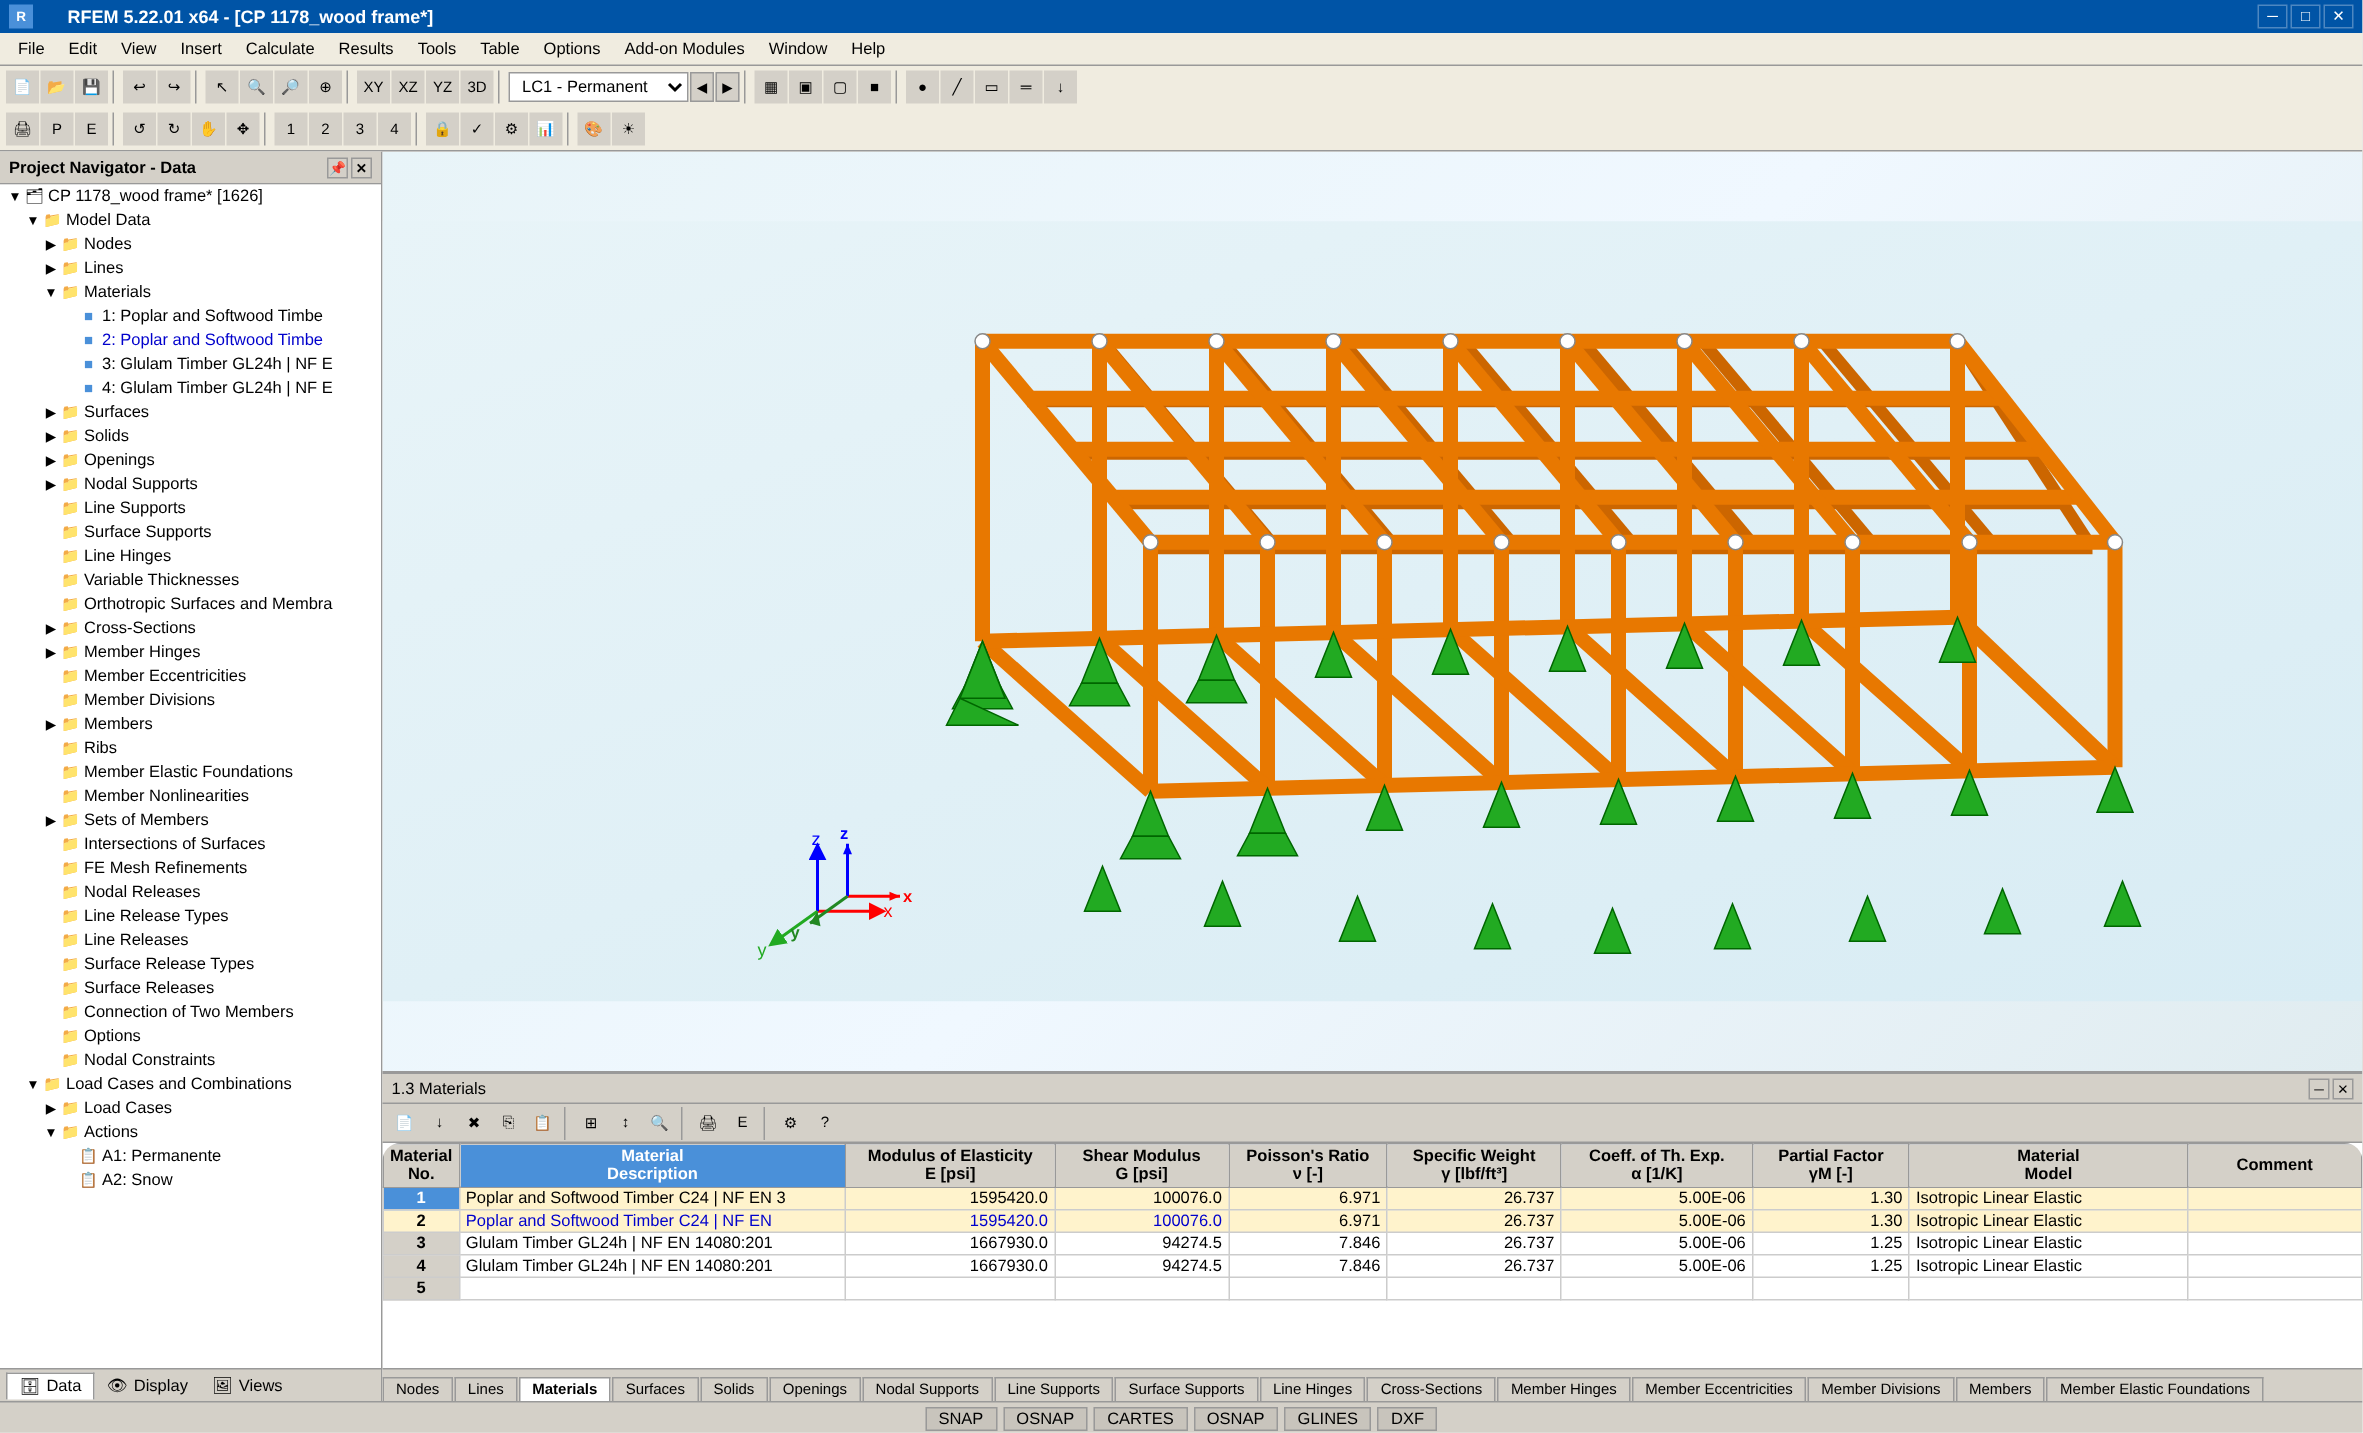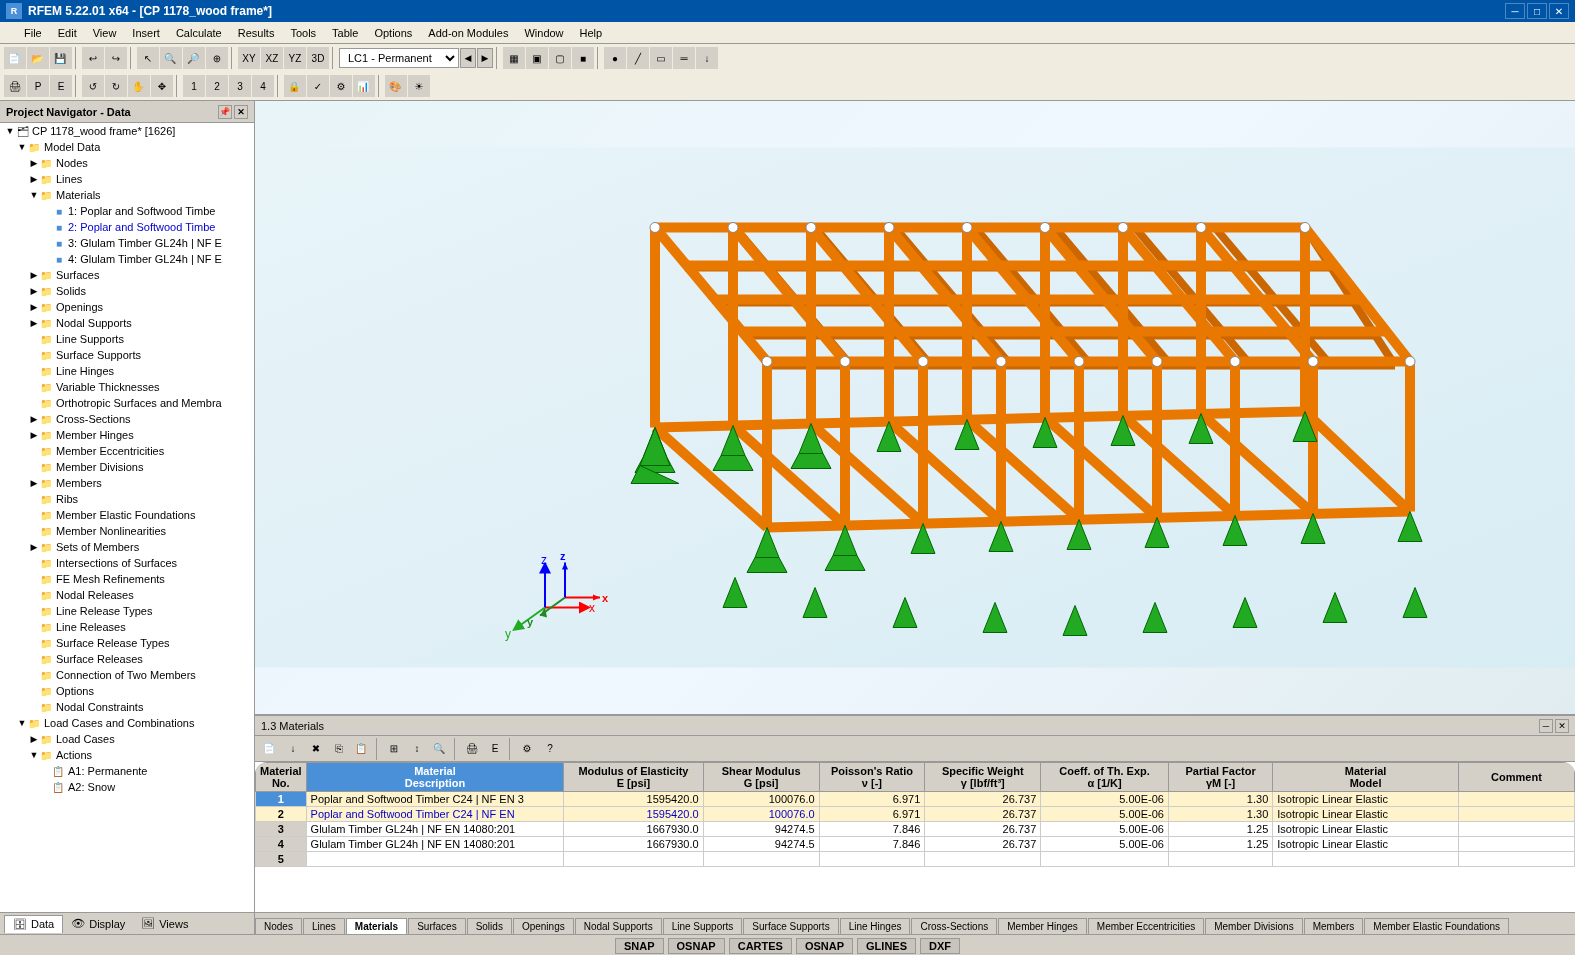--- a/index.html
+++ b/index.html
@@ -2,26 +2,26 @@
 <html><head>
   <meta charset="utf-8">
   <style>
     * { box-sizing: border-box; margin: 0; padding: 0; }
     body { font-family: 'Segoe UI', Tahoma, Geneva, Verdana, sans-serif; font-size: 11px; background: #d4d0c8; color: #000; overflow: hidden; width: 1575px; height: 955px; }
     
     
     .title-bar { background: #0054a6; color: white; height: 22px; display: flex; align-items: center; justify-content: space-between; padding: 0 6px; }
     .title-bar-left { display: flex; align-items: center; gap: 6px; }
     .title-bar-icon { width: 16px; height: 16px; background: #4a90d9; display: flex; align-items: center; justify-content: center; font-size: 9px; color: white; font-weight: bold; }
-    .title-bar-text { font-size: 12px; font-weight: 600; }
+    .title-bar-text { font-size: 12px; font-weight: 600; margin-left: 17px; }
     .title-bar-controls { display: flex; gap: 2px; }
     .title-control { width: 20px; height: 16px; background: #0054a6; border: 1px solid rgba(255,255,255,0.3); color: white; display: flex; align-items: center; justify-content: center; font-size: 10px; cursor: pointer; }
 
     
-    .menu-bar { background: #f0ece0; height: 22px; display: flex; align-items: center; padding: 0 16px; border-bottom: 1px solid #999; }
+    .menu-bar { background: #f0ece0; height: 22px; display: flex; align-items: center; padding: 0 4px; border-bottom: 1px solid #999; }
     .menu-item { padding: 2px 8px; cursor: pointer; font-size: 11px; }
 
     
     .toolbar-area { background: #f0ece0; border-bottom: 1px solid #999; }
     .toolbar-row { display: flex; align-items: center; padding: 2px 4px; gap: 1px; height: 28px; flex-wrap: nowrap; }
     .tb-btn { width: 22px; height: 22px; background: #d4d0c8; border: 1px solid transparent; display: flex; align-items: center; justify-content: center; cursor: pointer; font-size: 10px; }
     .tb-separator { width: 4px; height: 22px; border-left: 1px solid #999; margin: 0 2px; }
     .tb-dropdown { height: 20px; min-width: 120px; background: white; border: 1px solid #999; padding: 0 4px; font-size: 11px; }
     .tb-nav { width: 16px; height: 20px; background: #d4d0c8; border: 1px solid #999; display: flex; align-items: center; justify-content: center; cursor: pointer; font-size: 9px; }
     
@@ -65,21 +65,21 @@
     .row-num { background: #d4d0c8; text-align: center; font-weight: bold; width: 25px; }
     .row-num.active { background: #4a90d9; color: white; }
     .val-blue { color: #0000cc; }
 
     
     .tab-bar { background: #d4d0c8; height: 22px; display: flex; align-items: flex-end; border-top: 1px solid #999; overflow-x: auto; }
     .tab { padding: 2px 8px; background: #d4d0c8; border: 1px solid #999; border-bottom: none; cursor: pointer; font-size: 10px; white-space: nowrap; margin-right: 1px; }
     .tab.active { background: #fff; font-weight: bold; }
 
     
-    .status-bar { background: #d4d0c8; height: 22px; display: flex; align-items: center; justify-content: center; gap: 4px; border-top: 1px solid #999; font-weight: bold; }
+    .status-bar { background: #d4d0c8; height: 22px; display: flex; align-items: center; justify-content: center; gap: 4px; border-top: 1px solid #999; }
     .status-item { padding: 1px 8px; background: #c8c4bc; border: 1px solid #999; font-size: 11px; cursor: pointer; }
 
     
     .nav-tabs { background: #d4d0c8; height: 22px; display: flex; align-items: center; padding: 0 4px; border-top: 1px solid #999; }
     .nav-tab { padding: 2px 8px; cursor: pointer; font-size: 11px; display: flex; align-items: center; gap: 4px; }
     .nav-tab.active { background: #fff; border: 1px solid #999; border-bottom: none; }
 
     
     ::-webkit-scrollbar { width: 12px; height: 12px; }
     ::-webkit-scrollbar-track { background: #d4d0c8; }

